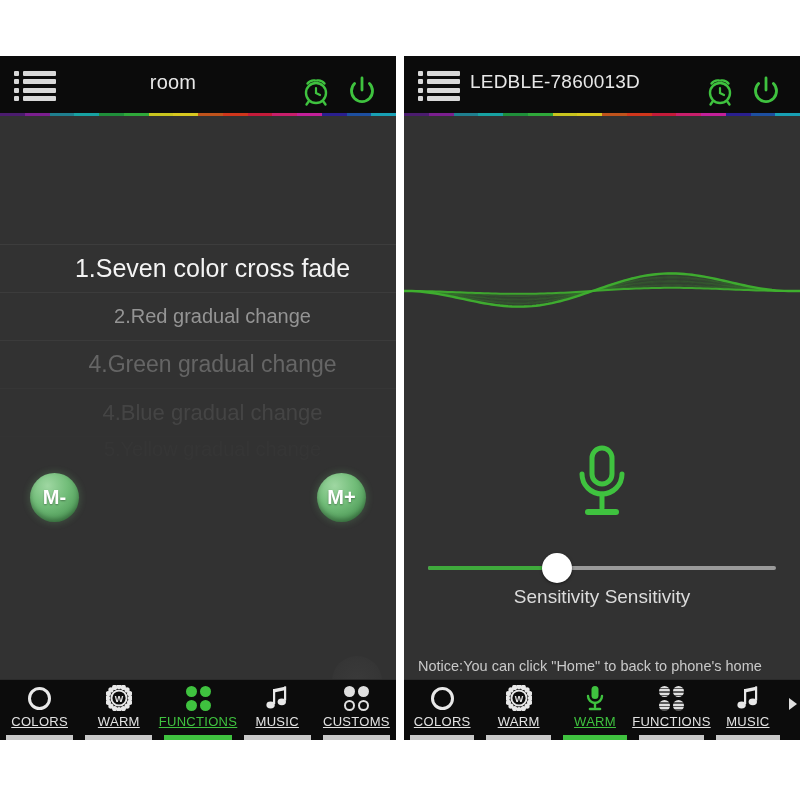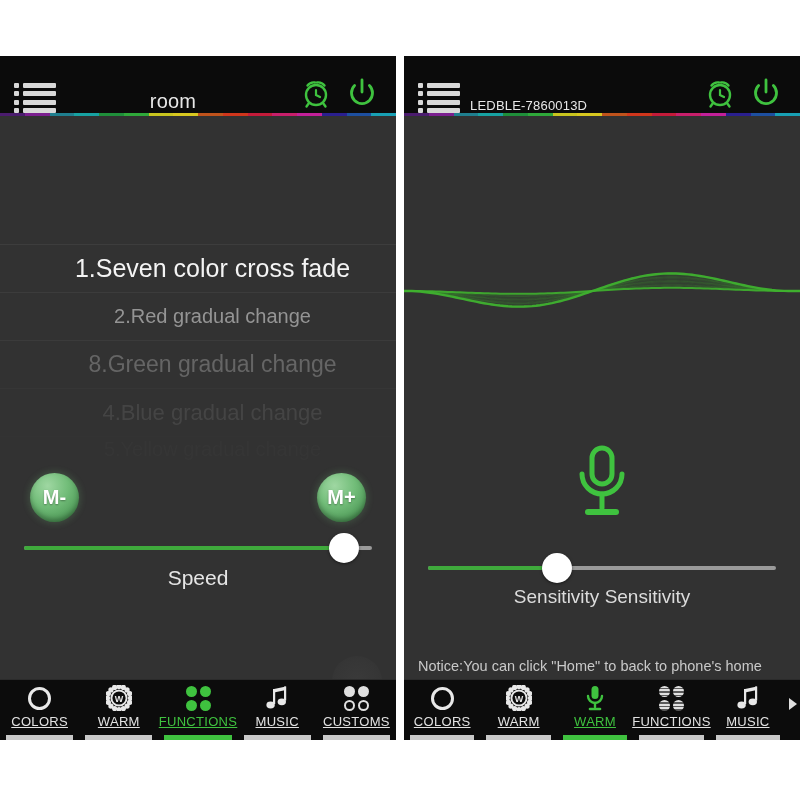--- a/index.html
+++ b/index.html
@@ -25,22 +25,22 @@
   }
   #panel-left  { left: 0px;   width: 396px; }
   #panel-right { left: 404px; width: 396px; }
 
   
   .header {
     position: relative;
     height: 57px;
     background: #0b0b0b;
     display: flex;
-    align-items: flex-end;
-    padding: 0 14px;
+    align-items: flex-start;
+    padding: 15px 14px;
   }
   .menu-icon {
     width: 42px; height: 30px;
     display: flex; flex-direction: column;
     justify-content: space-between;
     flex: 0 0 auto;
     cursor: pointer;
   }
   .menu-row { display: flex; align-items: center; height: 5px; }
   .menu-dot { width: 5px; height: 5px; background: #d8d8d8; border-radius: 1px; margin-right: 4px; }
@@ -48,21 +48,21 @@
 
   .title {
     flex: 1;
     text-align: center;
     color: #e8e8e8;
     font-size: 20px;
     letter-spacing: .2px;
     white-space: nowrap;
     overflow: hidden;
   }
-  #panel-right .title { font-size: 13px; text-align: left; padding-left: 10px; }
+  #panel-right .title { font-size: 19px; text-align: left; padding-left: 10px; }
 
   .hdr-icon {
     flex: 0 0 auto;
     width: 40px; height: 40px;
     margin-left: 6px;
     display: flex; align-items: center; justify-content: center;
     cursor: pointer;
   }
 
   
@@ -289,37 +289,30 @@
         <i style="background: rgb(42, 31, 143); flex: 1 1 0px;"></i>
         <i style="background: rgb(29, 79, 160); flex: 1 1 0px;"></i>
         <i style="background: rgb(24, 160, 180); flex: 1 1 0px;"></i>
       </div>
 
     <div class="body">
 
       <div class="fnlist">
         <div class="fnrow i0">1.Seven color cross fade</div>
         <div class="fnrow i1">2.Red  gradual change</div>
-        <div class="fnrow i2">8.Green gradual change</div>
+        <div class="fnrow i2">4.Green gradual change</div>
         <div class="fnrow i3">4.Blue gradual change</div>
         <div class="fnrow i4">5.Yellow gradual change</div>
       </div>
 
       <div class="mbtn" id="mbtn-minus">M-</div>
       <div class="mbtn" id="mbtn-plus">M+</div>
 
       <div class="ghost"></div>
 
-      <div class="slider-wrap" id="speed-slider-wrap">
-        <div class="track">
-          <div class="fill" id="speed-fill" style="width: 92%;"></div>
-          <div class="thumb" id="speed-thumb" style="left: 92%;"></div>
-        </div>
-        <div class="slider-label">Speed</div>
-      </div>
 
     </div>
 
     <div class="tabbar" id="tabbar-left">
         <div class="tab">
           <div class="tab-icon">
             <div class="ring"></div>
           </div>
           <div class="tab-label">COLORS</div>
           <div class="underline"></div>

